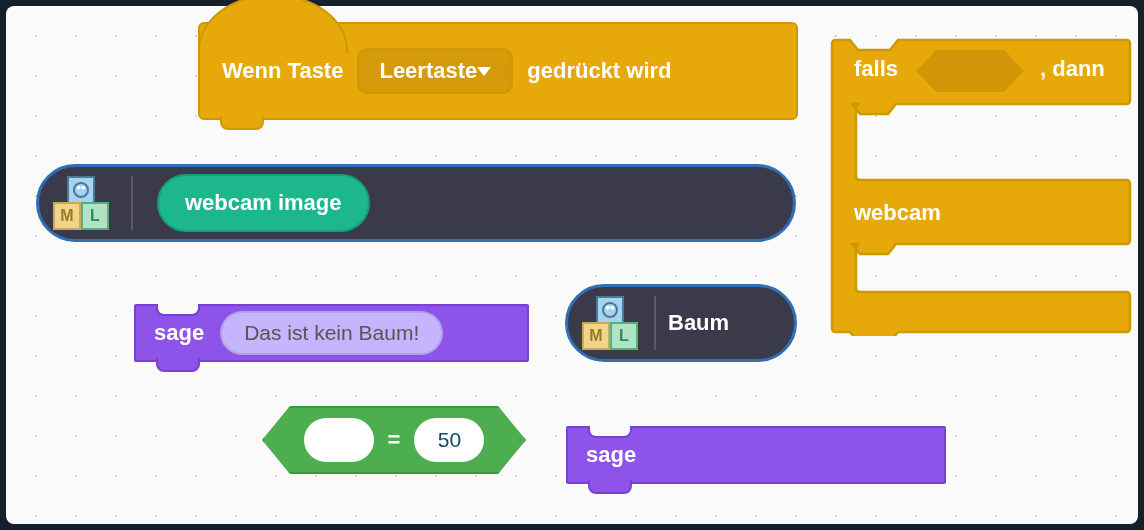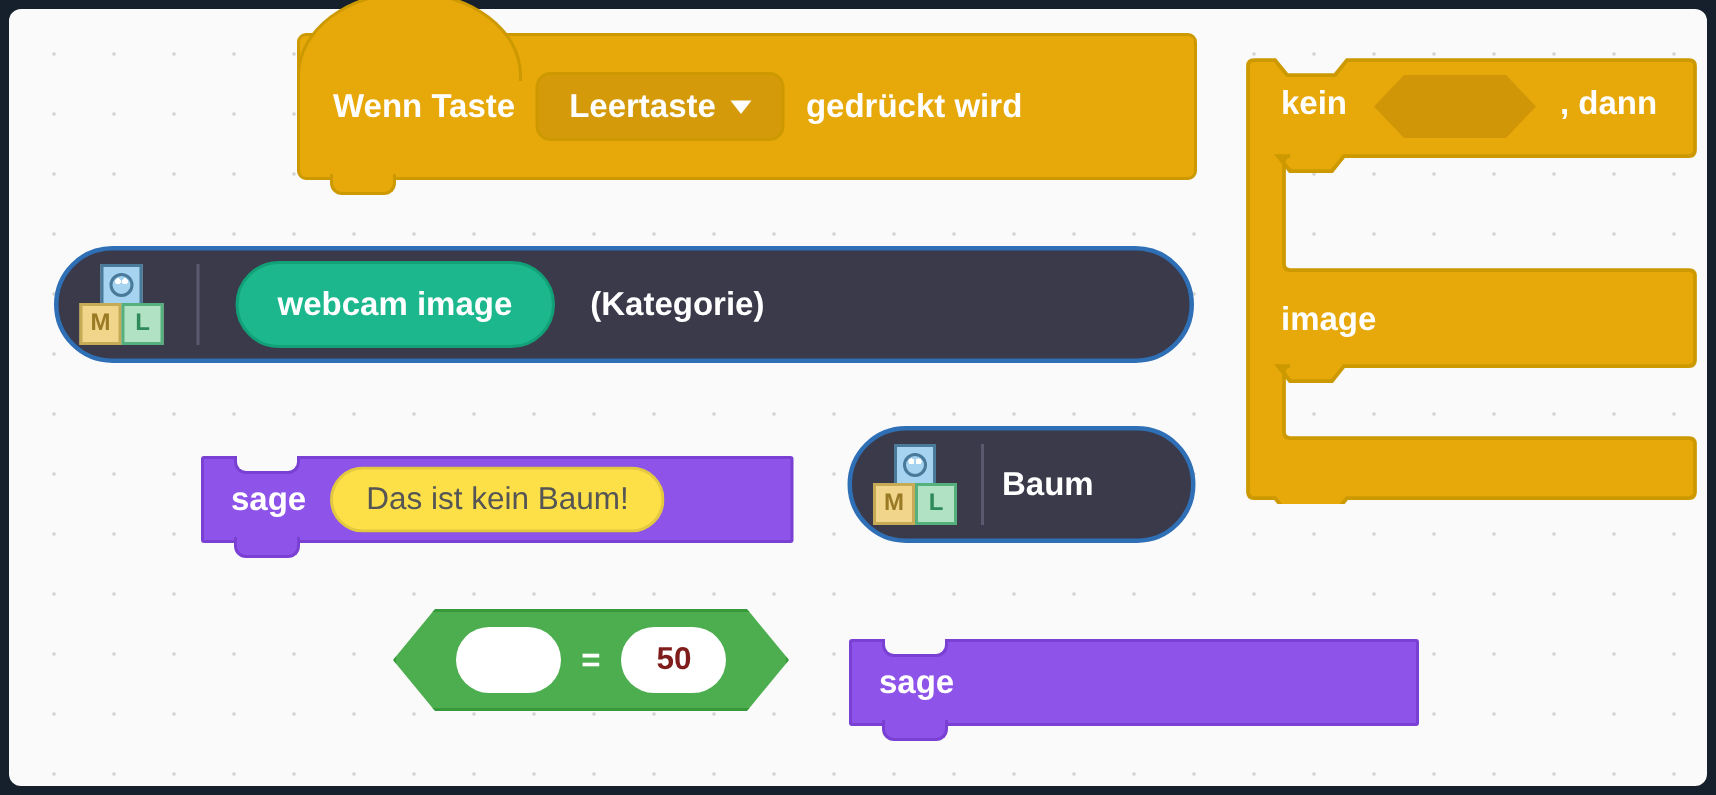--- a/index.html
+++ b/index.html
@@ -54,21 +54,20 @@
     left: 20px; bottom: -12px;
     width: 44px; height: 14px;
     background: #e7a80a;
     border: 2px solid #cc9900;
     border-top: none;
     border-radius: 0 0 8px 8px;
   }
   .dropdown {
     display: inline-flex;
     align-items: center;
-    gap: 10px;
     background: rgba(0,0,0,0.08);
     border: 2px solid #cc9900;
     border-radius: 10px;
     padding: 8px 20px;
     margin: 0 14px;
     color: #fff;
   }
   .caret {
     width: 0; height: 0;
     border-left: 7px solid transparent;
@@ -148,21 +147,21 @@
     width: 44px; height: 14px;
     background: #8e54e9;
     border: 2px solid #7a40d4;
     border-top: none;
     border-radius: 0 0 8px 8px;
   }
   .say1 { left: 128px; top: 278px; width: 395px; }
   .say2 { left: 560px; top: 400px; width: 380px; }
 
   .text-input {
-    background: #fde047;
+    background: #c4b5fd;
     border: 2px solid rgba(0,0,0,0.1);
     border-radius: 30px;
     color: #555;
     padding: 8px 22px;
     font-size: 21px;
     font-weight: 500;
   }
 
   
   .ml-small {
@@ -184,21 +183,21 @@
     display: flex; align-items: center; justify-content: center;
     gap: 14px;
     clip-path: polygon(28px 0, calc(100% - 28px) 0, 100% 50%, calc(100% - 28px) 100%, 28px 100%, 0 50%);
     border-radius: 8px;
   }
   .op-slot {
     background: #fff;
     border-radius: 26px;
     width: 70px; height: 44px;
     display: flex; align-items: center; justify-content: center;
-    color: #7f1d1d; font-size: 21px; font-weight: 700;
+    color: #0c4a6e; font-size: 21px; font-weight: 400;
   }
 
   
   .ifelse {
     left: 824px; top: 30px;
   }
   .ifelse svg { display: block; }
   .ifelse .label {
     position: absolute;
     color: #fff;
@@ -235,21 +234,20 @@
   <div class="block ml-reporter">
     <span class="ml-icon">
       <span class="cube c1"></span>
       <span class="cube c2">M</span>
       <span class="cube c3">L</span>
     </span>
     <span class="ml-divider"></span>
     <span class="green-oval">
       <span>webcam image</span>
     </span>
-    <span>(Kategorie)</span>
   </div>
 
   <div class="block say say1">
     <div class="notch-top"></div>
     <div class="notch-bottom"></div>
     <span>sage</span>
     <span class="text-input">Das ist kein Baum!</span>
   </div>
 
   <div class="block ml-small">
@@ -299,18 +297,18 @@
         Q 300 256 300 260
         L 300 292
         Q 300 296 296 296
         L 68 296 L 60 306 L 28 306 L 20 296 L 6 296
         Q 2 296 2 292
         L 2 8
         Q 2 4 6 4
         Z" fill="#e7a80a" stroke="#cc9900" stroke-width="2.5"></path>
     </svg>
     <span class="bool-slot"></span>
-    <span class="label lbl-falls">kein</span>
+    <span class="label lbl-falls">falls</span>
     <span class="label lbl-dann">, dann</span>
-    <span class="label lbl-sonst">image</span>
+    <span class="label lbl-sonst">webcam</span>
   </div>
 
 </div>
 
 </body></html>

